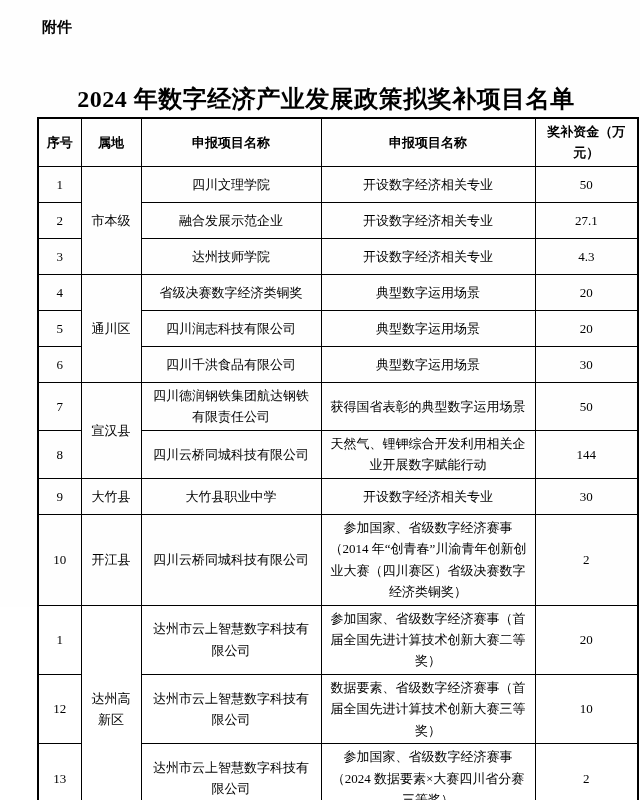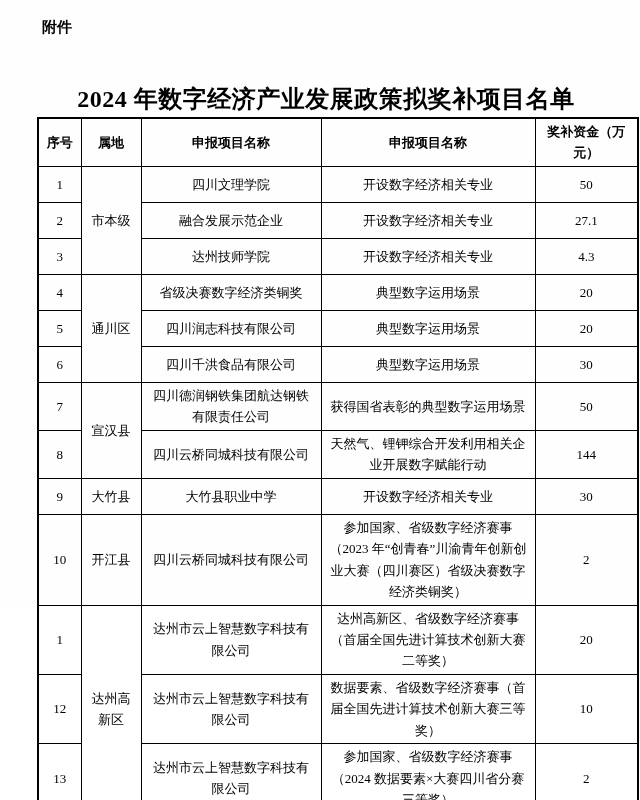--- a/index.html
+++ b/index.html
@@ -151,29 +151,29 @@
         <td class="cell-region">大竹县</td>
         <td class="cell-company">大竹县职业中学</td>
         <td class="cell-project">开设数字经济相关专业</td>
         <td class="cell-amount">30</td>
       </tr>
 
       <tr class="h-r10">
         <td class="cell-no">10</td>
         <td class="cell-region">开江县</td>
         <td class="cell-company">四川云桥同城科技有限公司</td>
-        <td class="cell-project">参加国家、省级数字经济赛事（2023 年“创青春”川渝青年创新创业大赛（四川赛区）省级决赛数字经济类铜奖）</td>
+        <td class="cell-project">参加国家、省级数字经济赛事（2014 年“创青春”川渝青年创新创业大赛（四川赛区）省级决赛数字经济类铜奖）</td>
         <td class="cell-amount">2</td>
       </tr>
 
       <tr class="h-tall">
         <td class="cell-no">1</td>
         <td class="cell-region" rowspan="3">达州高新区</td>
         <td class="cell-company">达州市云上智慧数字科技有限公司</td>
-        <td class="cell-project">达州高新区、省级数字经济赛事（首届全国先进计算技术创新大赛二等奖）</td>
+        <td class="cell-project">参加国家、省级数字经济赛事（首届全国先进计算技术创新大赛二等奖）</td>
         <td class="cell-amount">20</td>
       </tr>
       <tr class="h-tall">
         <td class="cell-no">12</td>
         <td class="cell-company">达州市云上智慧数字科技有限公司</td>
         <td class="cell-project">数据要素、省级数字经济赛事（首届全国先进计算技术创新大赛三等奖）</td>
         <td class="cell-amount">10</td>
       </tr>
       <tr class="h-tall">
         <td class="cell-no">13</td>

